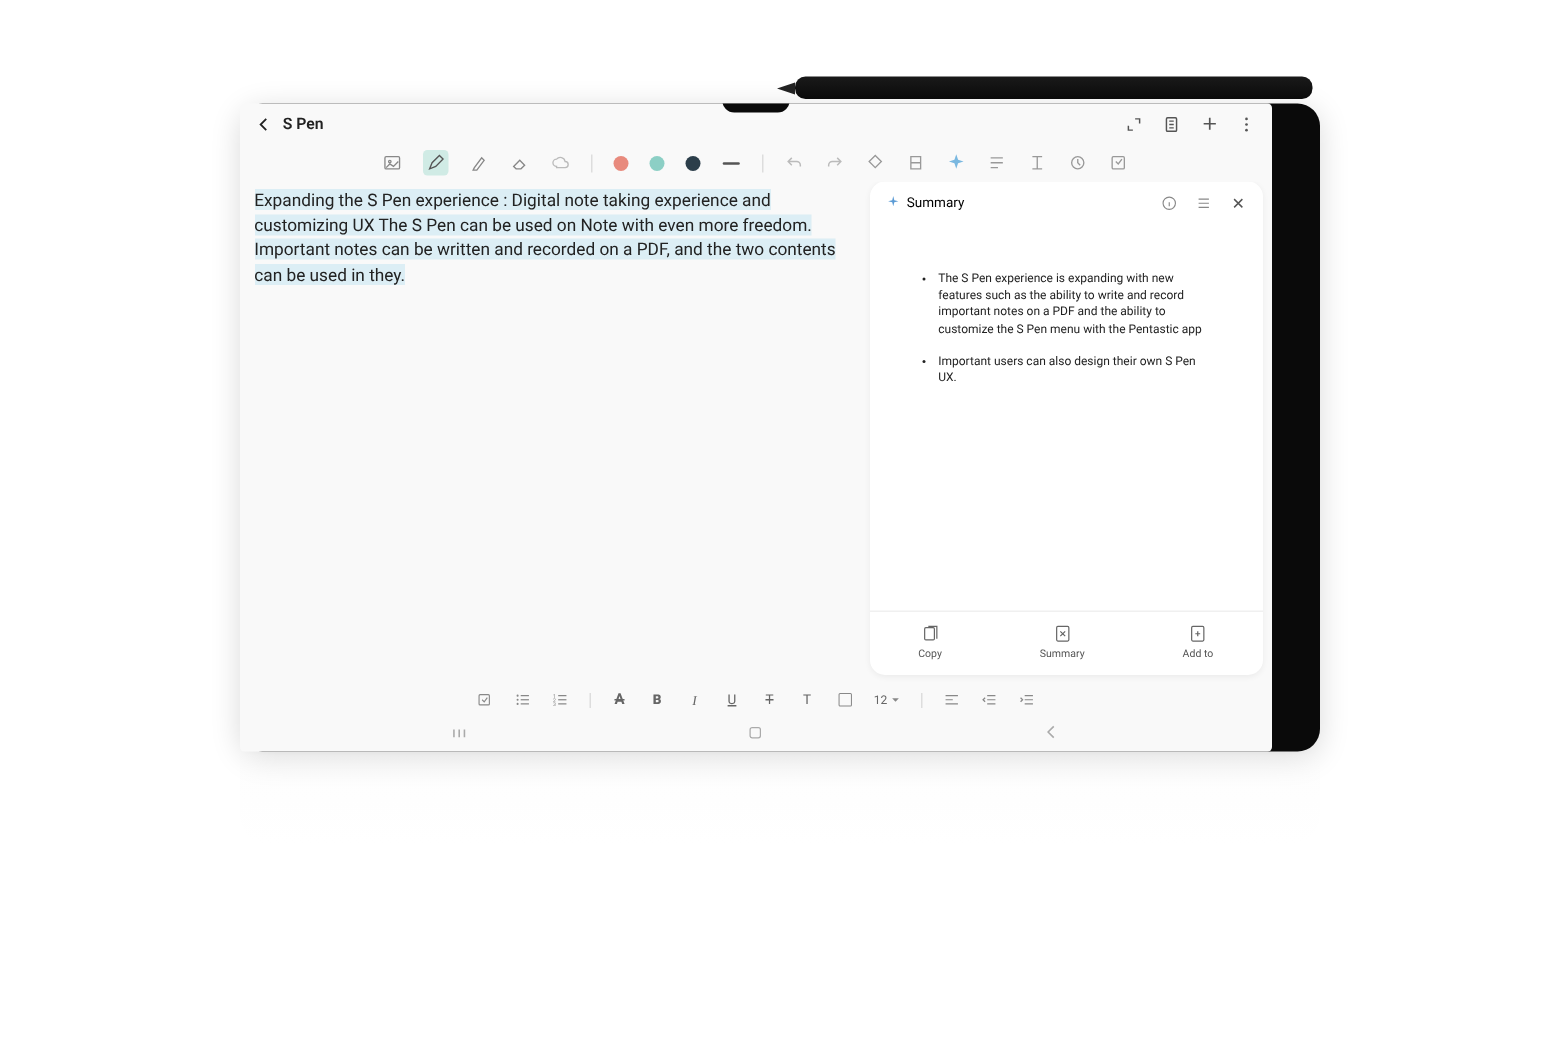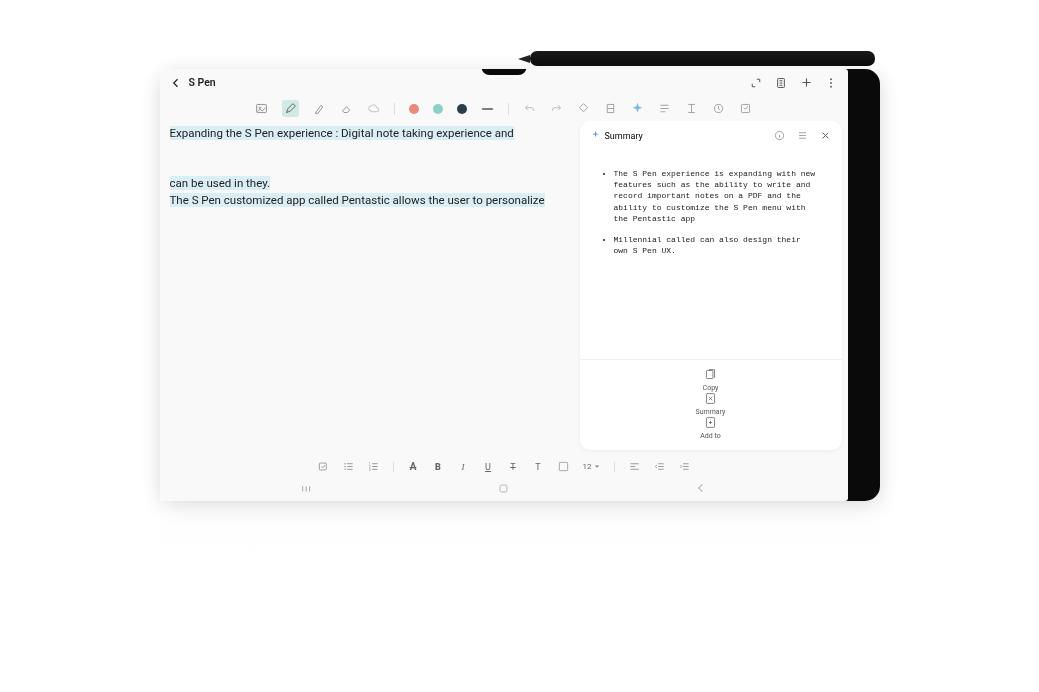--- a/index.html
+++ b/index.html
@@ -170,33 +170,31 @@
   gap: 10px;
 }
 .summary-body {
   padding: 14px 18px;
   font-size: 8px;
   line-height: 1.4;
   color: #222;
   flex: 1;
 }
 .summary-body ul {
-  margin: 4px;
+  margin: 16px;
   padding-left: 12px;
-  font-family: Liberation Mono, monospace;
 }
 .summary-body li {
   margin-bottom: 10px;
 }
 .summary-actions {
   display: flex;
   justify-content: space-around;
   padding: 8px 0 10px;
   border-top: 1px solid #f0f0f0;
-  flex-direction: column;
 }
 .summary-action {
   display: flex;
   flex-direction: column;
   align-items: center;
   gap: 3px;
   font-size: 7px;
   color: #555;
   cursor: pointer;
 }
@@ -391,24 +389,24 @@
               <rect x="3" y="3" width="10" height="10" rx="1"></rect>
               <path d="M6 7l2 2 3-4"></path>
             </svg>
         </span>
       </div>
 
       <div class="content">
         <div class="note-area">
           <p>
             <span class="highlight">Expanding the S Pen experience : Digital note taking experience and </span><br>
+            <span class="highlight">customizing UX The S Pen can be used on Note with even more freedom.</span><br>
+            <span class="highlight">Important notes can be written and recorded on a PDF, and the two contents</span><br>
+            <span class="highlight">can be used in they.</span><br>
             <br>
-            <br>
-            <span class="highlight">can be used in they.</span><br>
-            <span class="highlight">The S Pen customized app called Pentastic allows the user to personalize </span><br>
             <br>
             <br>
           </p>
         </div>
 
         <div class="summary-panel">
           <div class="summary-header">
             <span class="sparkle">
               <svg viewBox="0 0 16 16" width="11" height="11" fill="#5b9bd5">
                   <path d="M8 1l1 4 4 1-4 1-1 4-1-4-4-1 4-1z"></path>
@@ -430,21 +428,21 @@
               <span class="icon">
                 <svg viewBox="0 0 16 16" width="11" height="11" stroke="#555" stroke-width="1.4">
                     <path d="M4 4l8 8M12 4l-8 8"></path>
                   </svg>
               </span>
             </div>
           </div>
           <div class="summary-body">
             <ul>
               <li>The S Pen experience is expanding with new features such as the ability to write and record important notes on a PDF and the ability to customize the S Pen menu with the Pentastic app</li>
-              <li>Millennial called can also design their own S Pen UX.</li>
+              <li>Important users can also design their own S Pen UX.</li>
             </ul>
           </div>
           <div class="summary-actions">
             <div class="summary-action">
               <svg viewBox="0 0 16 16" width="13" height="13" fill="none" stroke="#666" stroke-width="1">
                   <rect x="3" y="3" width="8" height="10" rx="1"></rect>
                   <path d="M6 2h7v10"></path>
                 </svg>
               <span>Copy</span>
             </div>

